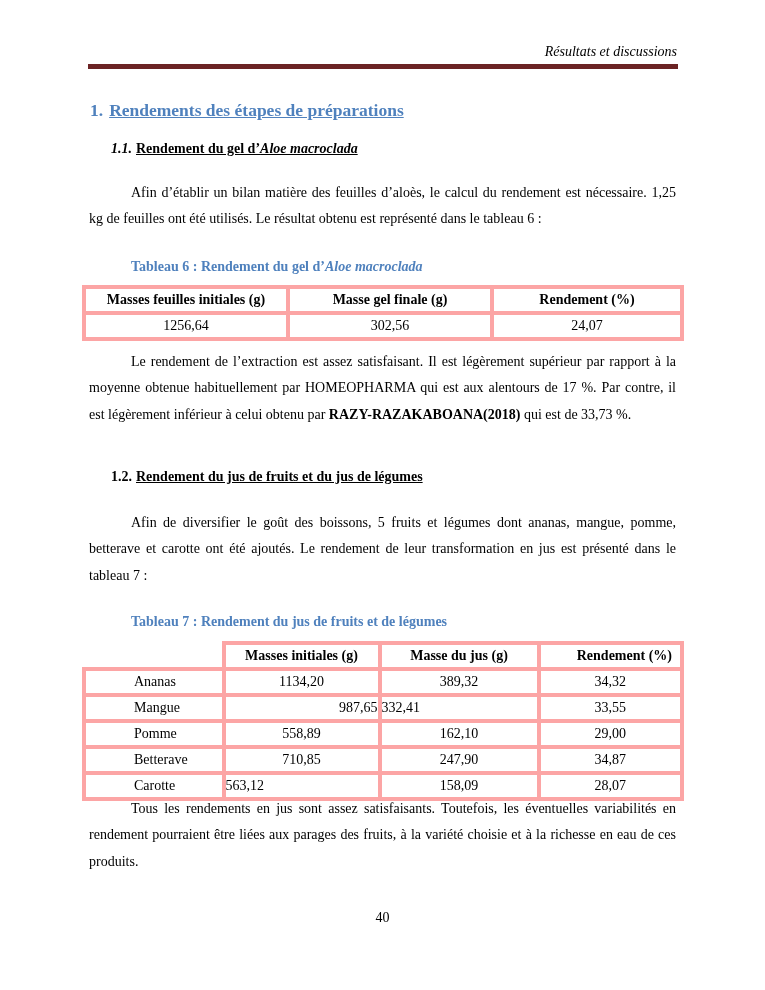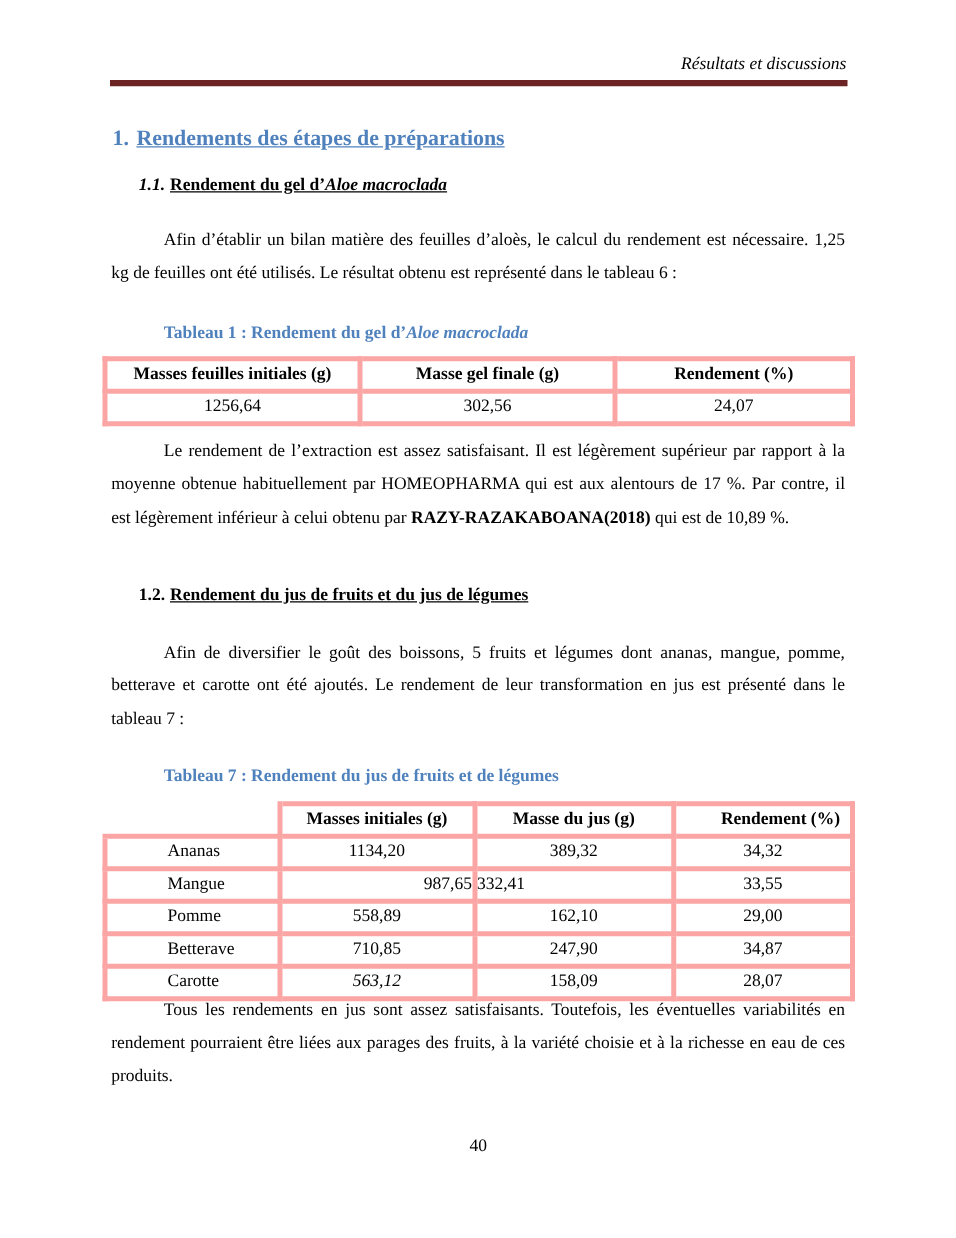--- a/index.html
+++ b/index.html
@@ -52,38 +52,38 @@
 <div class="h1">
   <span>1.</span><span class="t">Rendements des étapes de préparations</span>
 </div>
 
 <div class="h2" style="top:141px;">
   <span class="num-i">1.1.</span><span class="t"><span>Rendement du gel d’</span><i>Aloe macroclada</i></span>
 </div>
 
 <div class="para" style="top:180px;"><span class="indent"></span><span>Afin d’établir un bilan matière des feuilles d’aloès, le calcul du rendement est nécessaire. 1,25 kg de feuilles ont été utilisés. Le résultat obtenu est représenté dans le tableau 6 :</span></div>
 
-<div class="caption" style="top:259px;"><span>Tableau 1 : Rendement du gel d’</span><i>Aloe macroclada</i></div>
+<div class="caption" style="top:259px;"><span>Tableau 6 : Rendement du gel d’</span><i>Aloe macroclada</i></div>
 
 <table class="t6">
   <tbody>
       <tr>
     <th style="width:200px;">Masses feuilles initiales (g)</th>
     <th style="width:200px;">Masse gel finale (g)</th>
     <th>Rendement (%)</th>
   </tr>
   <tr>
     <td style="text-align:center;">1256,64</td>
     <td style="text-align:center;">302,56</td>
     <td style="text-align:center;">24,07</td>
   </tr>
 </tbody>
   </table>
 
-<div class="para" style="top:349px;"><span class="indent"></span><span>Le rendement de l’extraction est assez satisfaisant. Il est légèrement supérieur par rapport à la moyenne obtenue habituellement par HOMEOPHARMA qui est aux alentours de 17 %. Par contre, il est légèrement inférieur à celui obtenu par </span><b>RAZY-RAZAKABOANA(2018)</b><span> qui est de 10,89 %.</span></div>
+<div class="para" style="top:349px;"><span class="indent"></span><span>Le rendement de l’extraction est assez satisfaisant. Il est légèrement supérieur par rapport à la moyenne obtenue habituellement par HOMEOPHARMA qui est aux alentours de 17 %. Par contre, il est légèrement inférieur à celui obtenu par </span><b>RAZY-RAZAKABOANA(2018)</b><span> qui est de 33,73 %.</span></div>
 
 <div class="h2" style="top:469px;">
   <span>1.2.</span><span class="t">Rendement du jus de fruits et du jus de légumes</span>
 </div>
 
 <div class="para" style="top:510px;"><span class="indent"></span><span>Afin de diversifier le goût des boissons, 5 fruits et légumes dont ananas, mangue, pomme, betterave et carotte ont été ajoutés. Le rendement de leur transformation en jus est présenté dans le tableau 7 :</span></div>
 
 <div class="caption" style="top:614px;">Tableau 7 : Rendement du jus de fruits et de légumes</div>
 
 <table class="t7">
@@ -113,21 +113,21 @@
     <td style="text-align:center;">29,00</td>
   </tr>
   <tr>
     <td class="rowlabel">Betterave</td>
     <td style="text-align:center;">710,85</td>
     <td style="text-align:center;">247,90</td>
     <td style="text-align:center;">34,87</td>
   </tr>
   <tr>
     <td class="rowlabel">Carotte</td>
-    <td style="text-align:center;font-style:italic;">563,12</td>
+    <td style="">563,12</td>
     <td style="text-align:center;">158,09</td>
     <td style="text-align:center;">28,07</td>
   </tr>
 </tbody>
   </table>
 
 <div class="para" style="top:796px;"><span class="indent"></span><span>Tous les rendements en jus sont assez satisfaisants. Toutefois, les éventuelles variabilités en rendement pourraient être liées aux parages des fruits, à la variété choisie et à la richesse en eau de ces produits.</span></div>
 
 <div class="pagenum">40</div>
 

